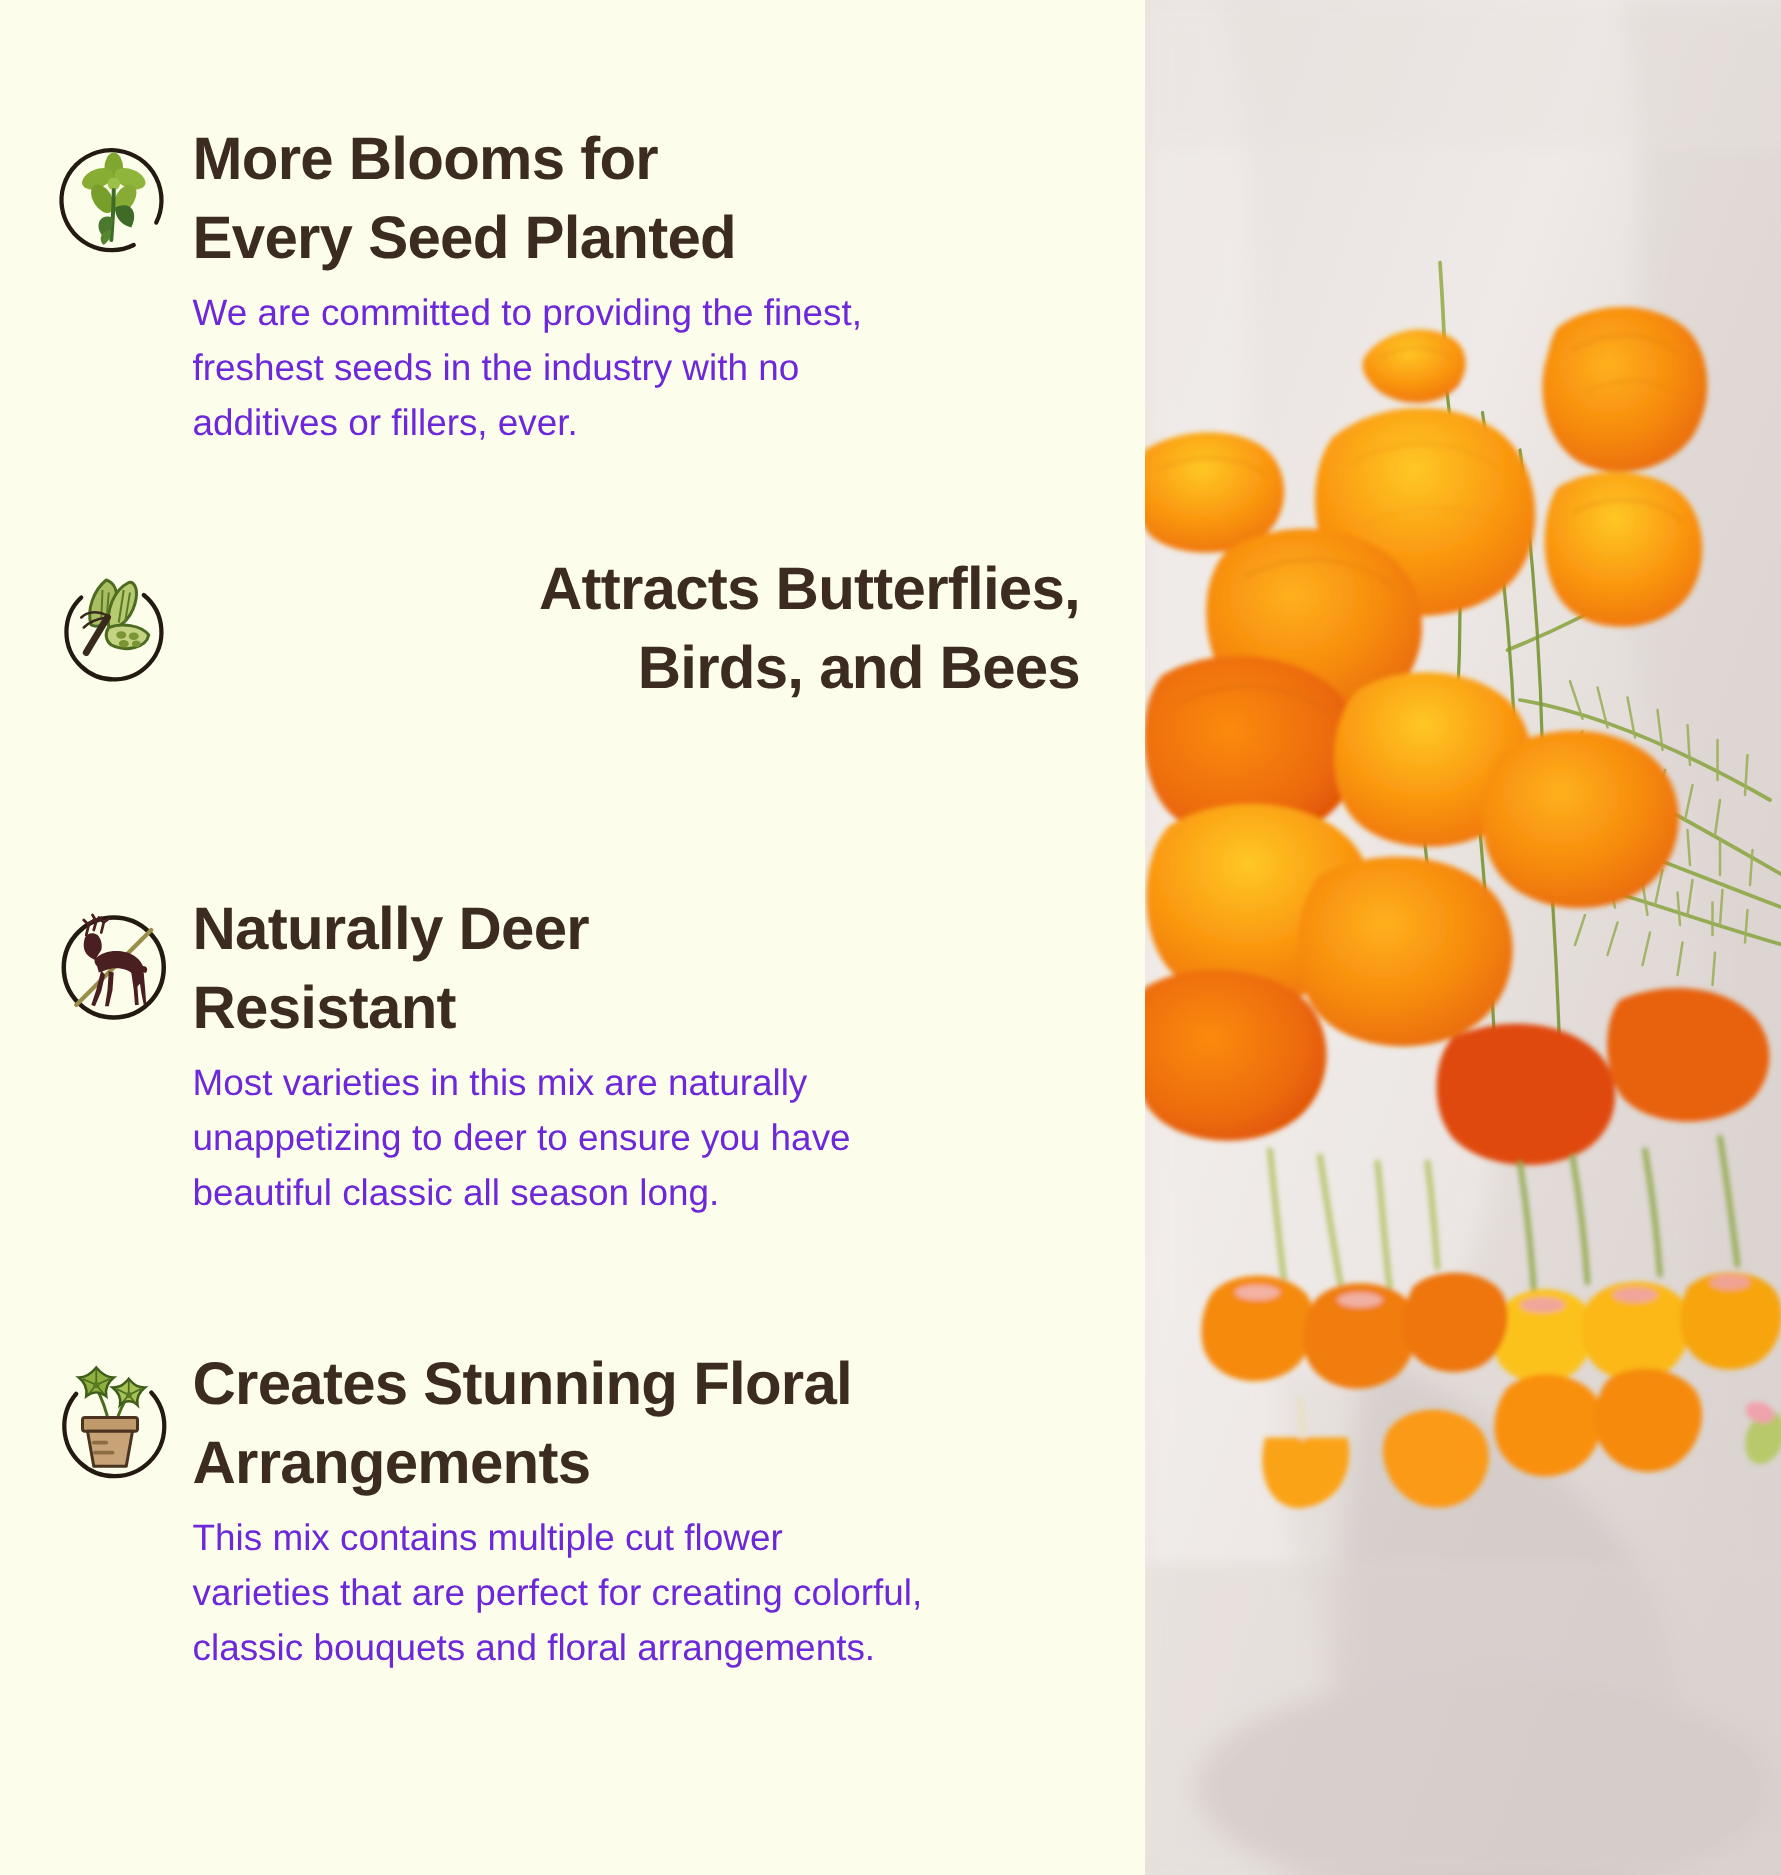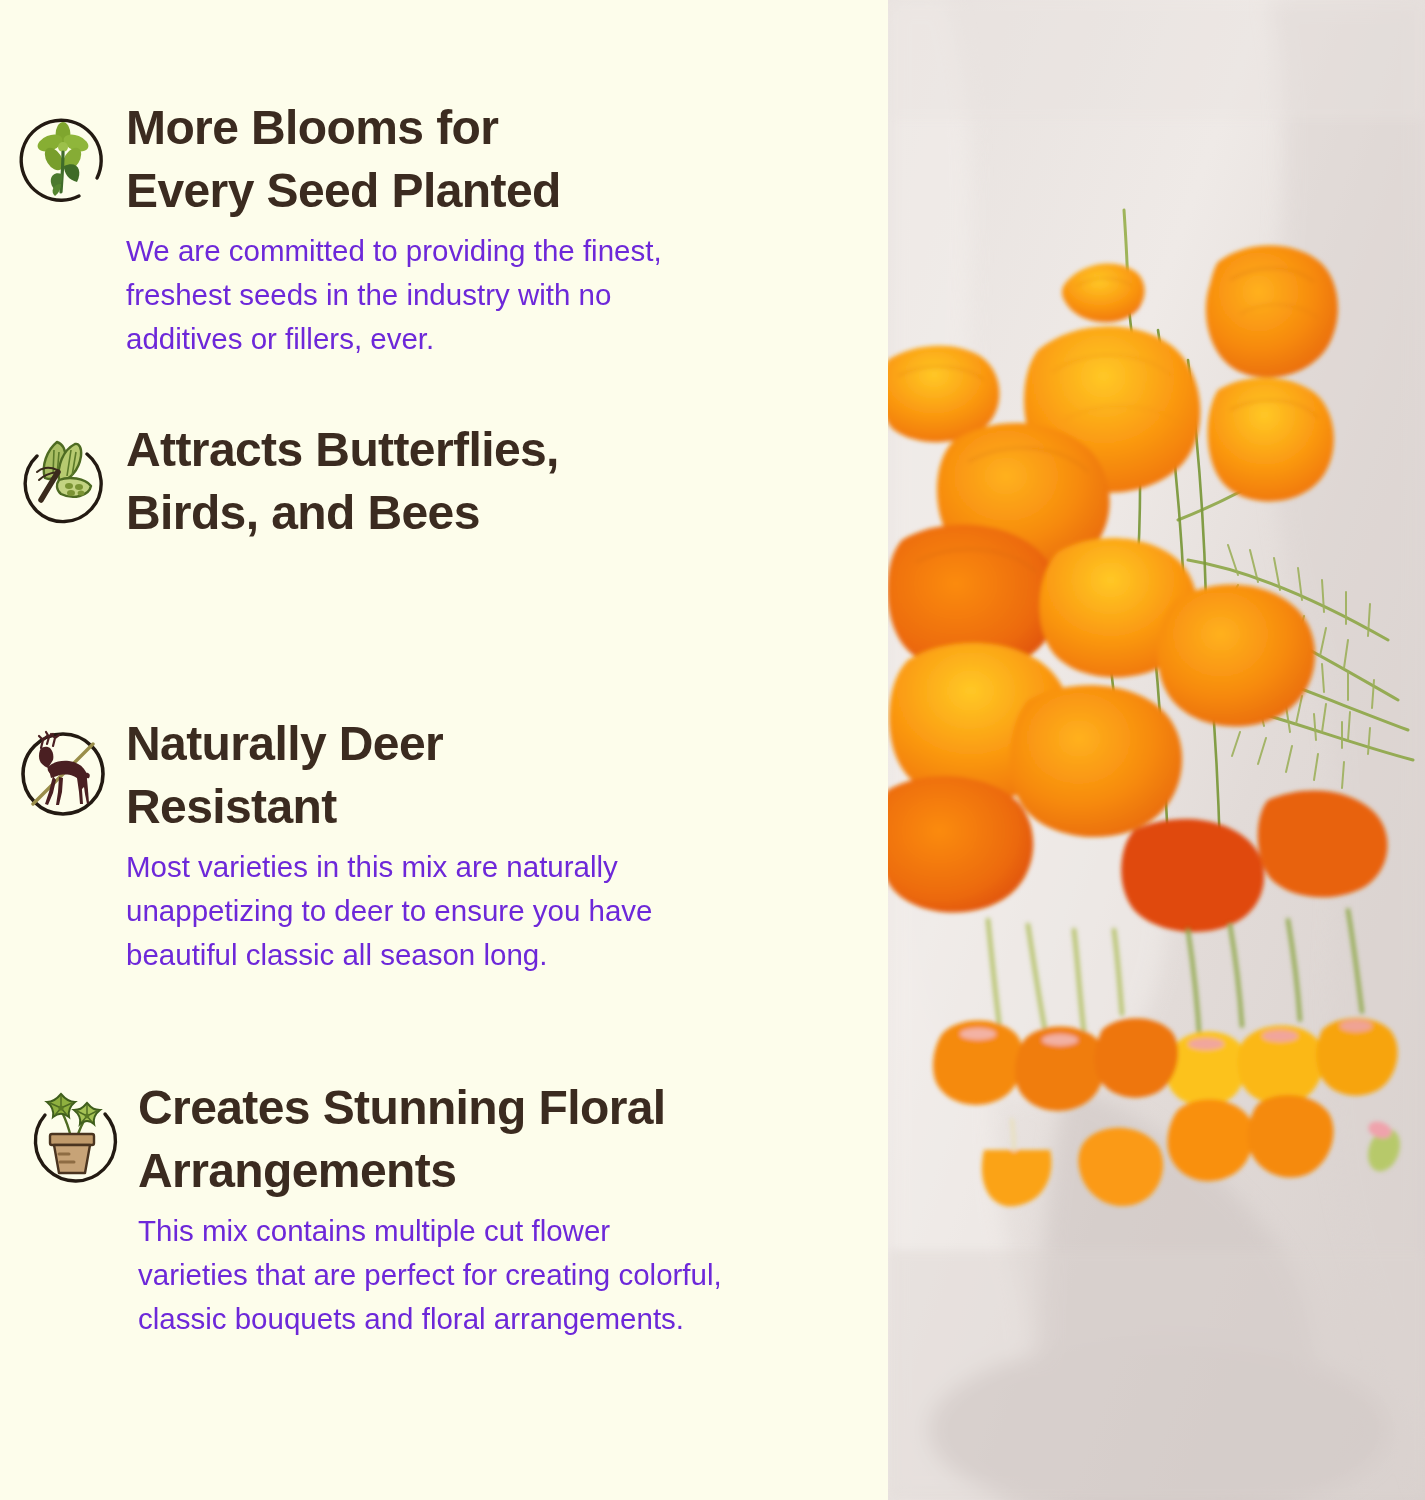--- a/index.html
+++ b/index.html
@@ -7,40 +7,41 @@
   body {
     font-family: "Liberation Sans", sans-serif;
     background:#FDFDEB;
     overflow:hidden;
   }
   .page {
     position:relative;
     width:1425px;
     height:1112px;
     display:flex;
+    padding-left:28px;
   }
 
   
   .left-panel {
     width:888px;
     height:1500px;
     background:#FDFDEB;
     position:relative;
     flex:0 0 888px;
   }
 
   .feature {
     position:absolute;
     display:flex;
     align-items:flex-start;
   }
   .feature-1 { top:96px;   left:0; }
-  .feature-2 { top:418px;  left:0; }
+  .feature-2 { top:440px;  left:0;text-align:right; }
   .feature-3 { top:712px;  left:0; }
-  .feature-4 { top:1076px; left:0;margin-left:12px; }
+  .feature-4 { top:1076px; left:0; }
 
   .icon-wrap {
     flex:0 0 126px;
     width:126px;
     height:120px;
     display:flex;
     align-items:flex-start;
     justify-content:center;
     padding-top:8px;
   }

